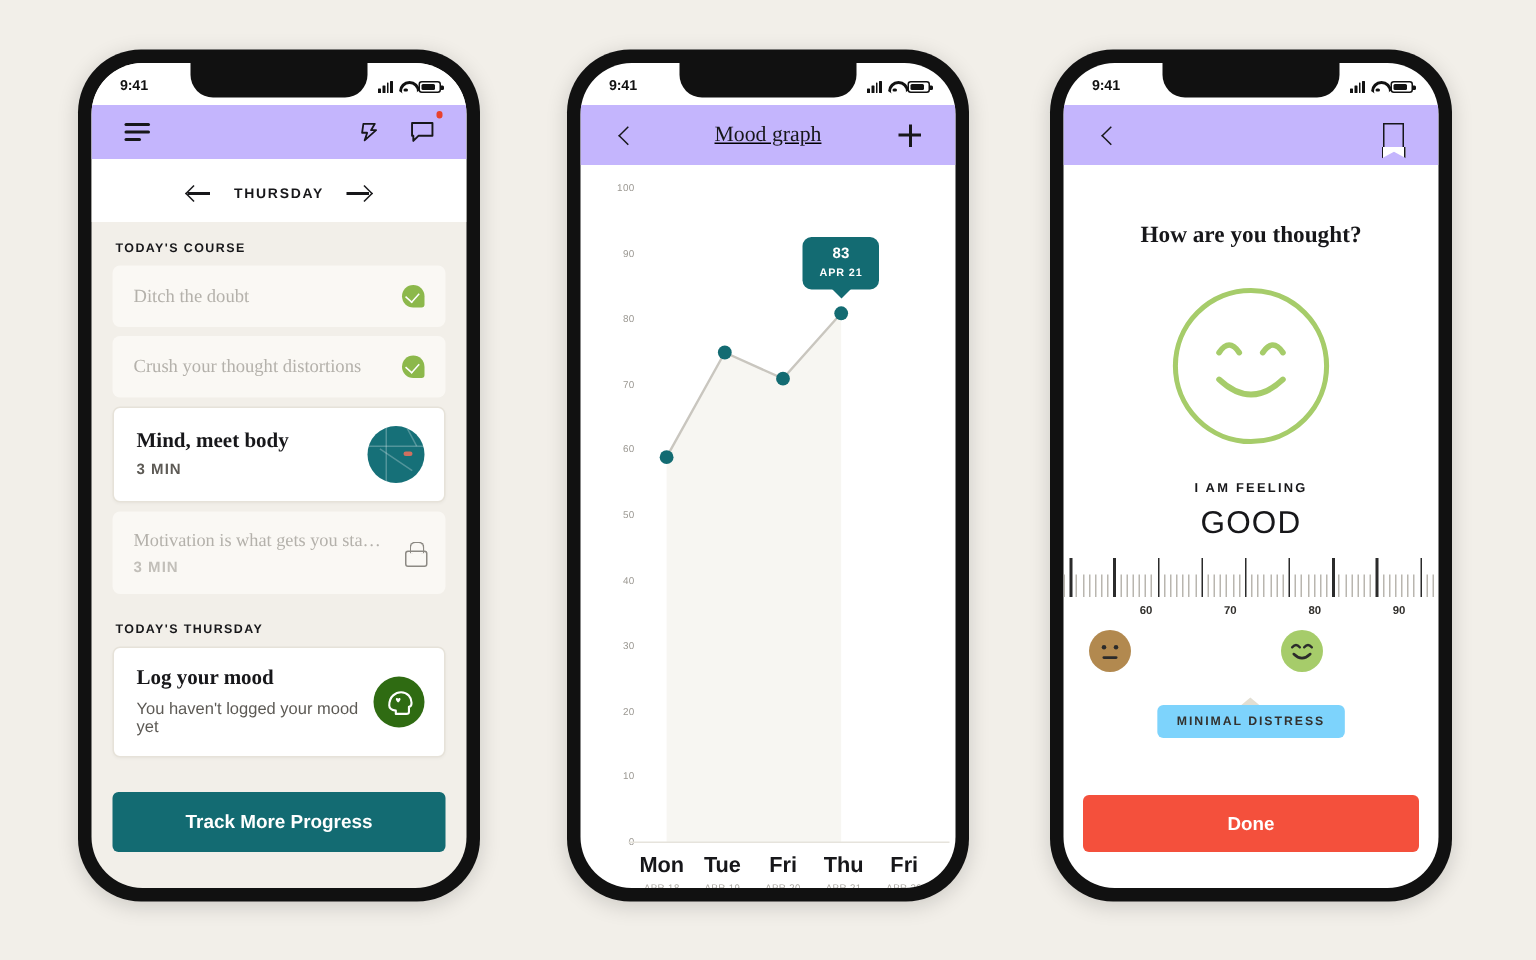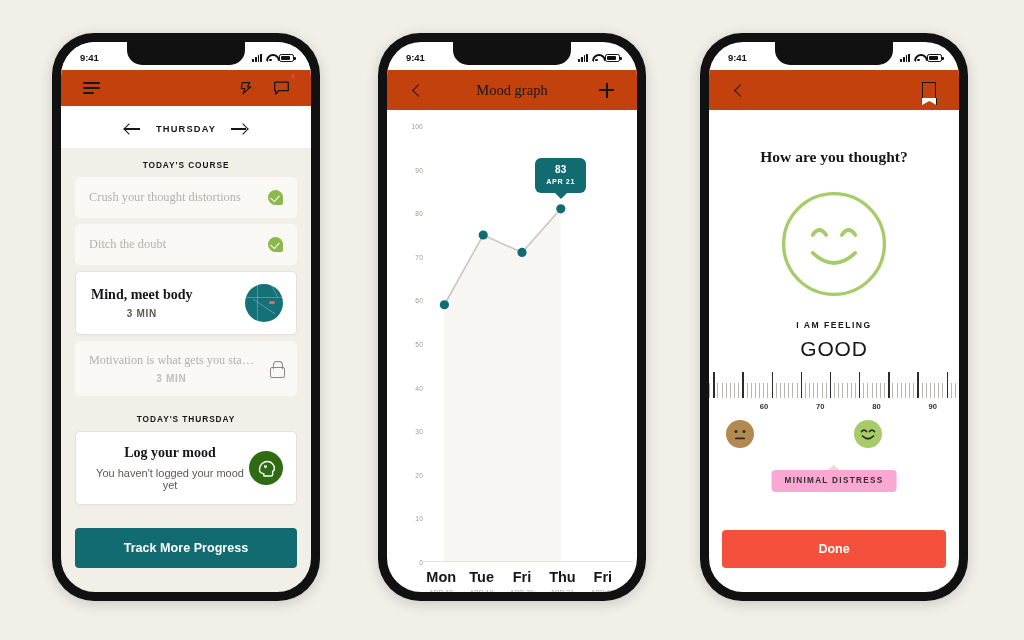--- a/index.html
+++ b/index.html
@@ -76,21 +76,21 @@
   .batt::after {
     content:""; position:absolute; right:-2.6px; top:2.4px;
     width:1.5px; height:3px; background:#111; border-radius:0 1px 1px 0;
   }
   .batt i { display:block; height:100%; background:#111; border-radius:1px; }
 
   
   .navbar {
     height:36px; display:flex; align-items:center;
     justify-content:space-between; padding:0 17px;
-    background:#c2410c; position:relative; z-index:20;
+    background:#c4b5fd; position:relative; z-index:20;text-decoration:underline;
   }
   .nav-title {
     font-family:"Liberation Serif", serif;
     font-size:14.5px; color:#17171a;
   }
   .icon-btn {
     width:26px; height:26px;
     display:flex; align-items:center; justify-content:center;
     cursor:pointer;
   }
@@ -123,21 +123,21 @@
     width:7px; height:7px;
     border-left:1.7px solid #17171a; border-bottom:1.7px solid #17171a;
   }
   .arrow.left::after  { left:0;  transform:rotate(45deg); }
   .arrow.right::after { right:0; transform:rotate(-135deg); }
 
   .sect-label {
     font-size:8.3px; font-weight:bold; letter-spacing:0.95px;
     color:#17171a; padding:0 16px; margin-bottom:7px;
   }
-  .p1-body { padding-top:12px;text-align:center; }
+  .p1-body { padding-top:12px; }
 
   .card {
     margin:0 14px 6px;
     background:#faf8f4;
     border-radius:5px;
     padding:13px 14px;
     display:flex; align-items:center; justify-content:space-between;
     min-height:40px;
   }
   .card.done .c-title {
@@ -284,21 +284,21 @@
   .faces { position:absolute; left:0; right:0; top:378px; height:40px; }
   .face {
     position:absolute; width:28px; height:28px; border-radius:50%;
     transform:translateX(-50%);
   }
   .face.sad  { background:#b2894f; }
   .face.good { background:#a6cc6a; }
 
   .badge {
     position:absolute; top:428px; left:50%; transform:translateX(-50%);
-    background:#f9a8d4; border-radius:4px;
+    background:#7dd3fc; border-radius:4px;
     padding:6px 13px 7px;
     font-size:8.2px; font-weight:bold; letter-spacing:1.3px; color:#33312e;
   }
   .badge::before {
     content:""; position:absolute; left:50%; top:-5px;
     transform:translateX(-50%);
     border-left:6px solid transparent; border-right:6px solid transparent;
     border-bottom:5px solid #e2ded2;
   }
   .done-btn {
@@ -384,26 +384,26 @@
           <span class="arrow left"></span>
           <span class="lbl">THURSDAY</span>
           <span class="arrow right"></span>
         </div>
       </div>
 
       <div class="p1-body">
         <div class="sect-label">TODAY'S COURSE</div>
 
         <div class="card done">
+          <span class="c-title">Ditch the doubt</span>
+          <span class="check"></span>
+        </div>
+
+        <div class="card done">
           <span class="c-title">Crush your thought distortions</span>
-          <span class="check"></span>
-        </div>
-
-        <div class="card done">
-          <span class="c-title">Ditch the doubt</span>
           <span class="check"></span>
         </div>
 
         <div class="card active">
           <div>
             <div class="c-title">Mind, meet body</div>
             <div class="c-sub">3 MIN</div>
           </div>
           <span class="mmb-icon">
             <span class="ln" style="left:0;top:13px;width:38px;height:1.2px"></span>

